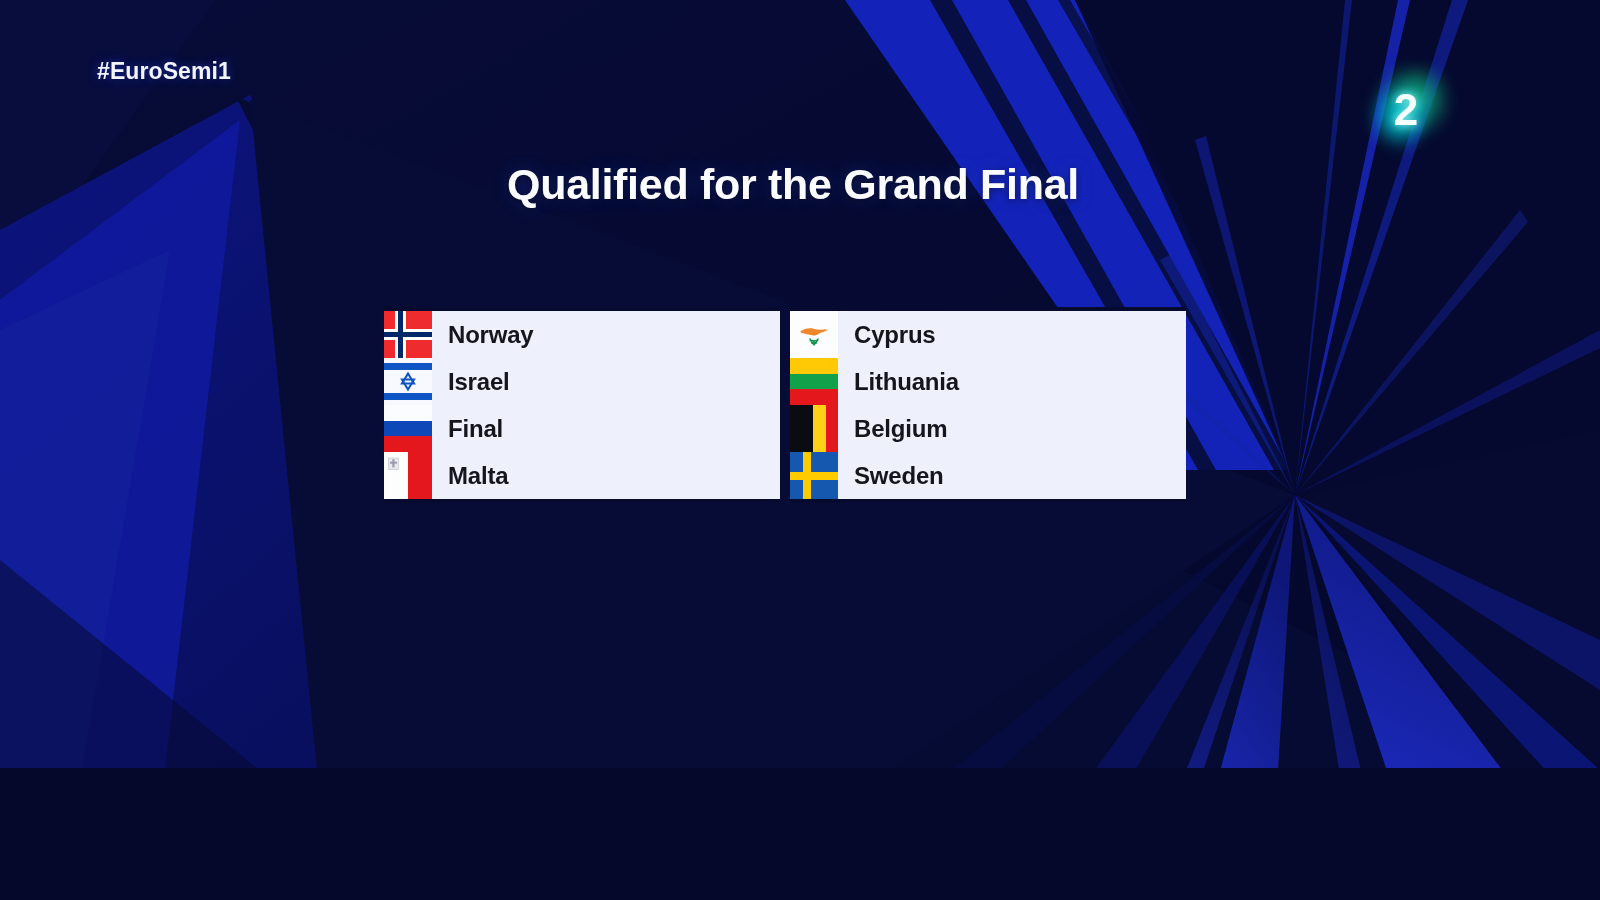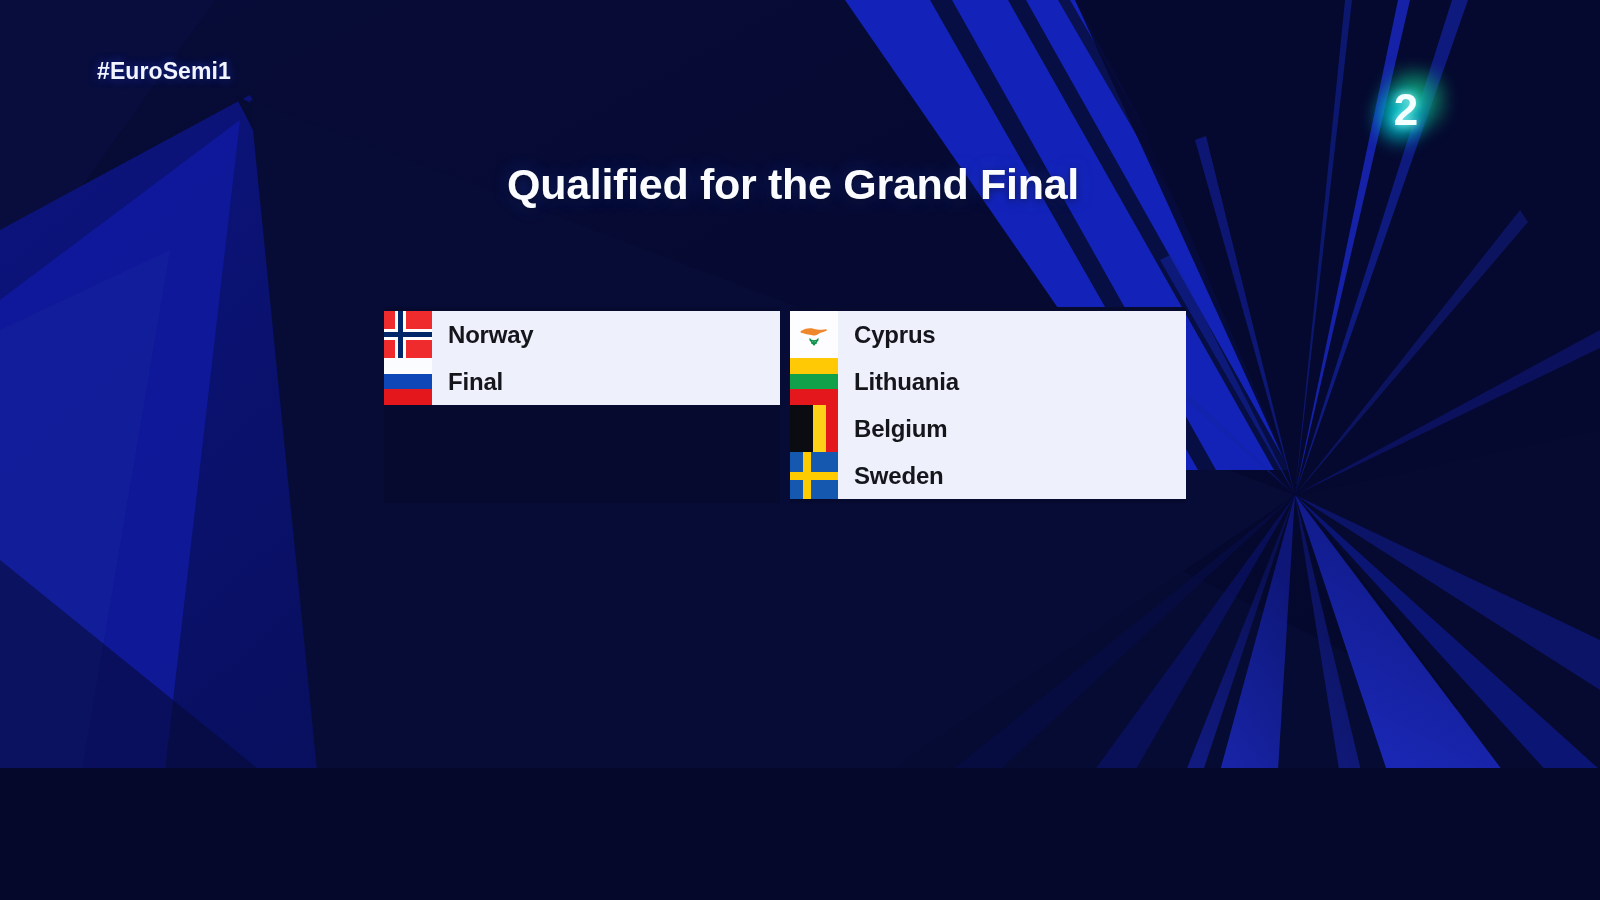--- a/index.html
+++ b/index.html
@@ -221,26 +221,54 @@
   <rect x="11" y="0" width="11" height="47" fill="#ffffff"></rect>
   <rect x="0" y="21" width="48" height="5" fill="#002868"></rect>
   <rect x="14" y="0" width="5" height="47" fill="#002868"></rect>
 </svg>
           </div>
           <div class="country-name">Norway</div>
         </div>
         <div class="row">
           <div class="flag">
             <svg viewBox="0 0 48 47" preserveAspectRatio="none">
+  <rect width="48" height="47" fill="#f7f9ff"></rect>
+  <rect x="0" y="5" width="48" height="7" fill="#0f55c4"></rect>
+  <rect x="0" y="35" width="48" height="7" fill="#0f55c4"></rect>
+  <g fill="none" stroke="#0f55c4" stroke-width="2.1">
+    <polygon points="24,15.5 30,25.5 18,25.5"></polygon>
+    <polygon points="24,31.5 30,21.5 18,21.5"></polygon>
+  </g>
+</svg>
+          </div>
+          <div class="country-name">Israel</div>
+        </div>
+        <div class="row">
+          <div class="flag">
+            <svg viewBox="0 0 48 47" preserveAspectRatio="none">
   <rect width="48" height="16" fill="#fbfcff"></rect>
   <rect y="16" width="48" height="15" fill="#0d47b8"></rect>
   <rect y="31" width="48" height="16" fill="#e4181c"></rect>
 </svg>
           </div>
           <div class="country-name">Final</div>
+        </div>
+        <div class="row">
+          <div class="flag">
+            <svg viewBox="0 0 48 47" preserveAspectRatio="none">
+  <rect width="24" height="47" fill="#fdfdfd"></rect>
+  <rect x="24" width="24" height="47" fill="#e4181c"></rect>
+  <g transform="translate(4.5,6) scale(0.62)">
+    <rect x="0" y="0" width="16" height="19" fill="#e8e8ee" stroke="#b9b9c6" stroke-width="0.8"></rect>
+    <rect x="6.2" y="2" width="3.4" height="13" fill="#9a9aab"></rect>
+    <rect x="2.5" y="6" width="11" height="3.2" fill="#9a9aab"></rect>
+  </g>
+</svg>
+          </div>
+          <div class="country-name">Malta</div>
         </div>
       </div>
     <div class="column" id="col-right">
         <div class="row">
           <div class="flag">
             <svg viewBox="0 0 48 47" preserveAspectRatio="none">
   <rect width="48" height="47" fill="#fdfdff"></rect>
   <path fill="#f0862b" d="M12 19.5c3.5-2 7-2.6 11.5-1.8 3.2.6 5.8 1.4 8.6 1.1 1.9-.2 3.1-.9 4.3-.4.8.3.6 1.2-.4 1.7-2 1-3.4 1-5.2 1.6-1.6.5-2.4 1.6-4.2 2.2-2.6.9-5.2.5-8.2-.3-2.6-.7-4.6-1.3-6.6-1.7-1.6-.3-2-1.6.2-2.4z"></path>
   <g stroke="#0e9048" stroke-width="1.5" fill="none" stroke-linecap="round">
     <path d="M20 28c1.6 3.2 2.8 4.6 4 5.6"></path>

